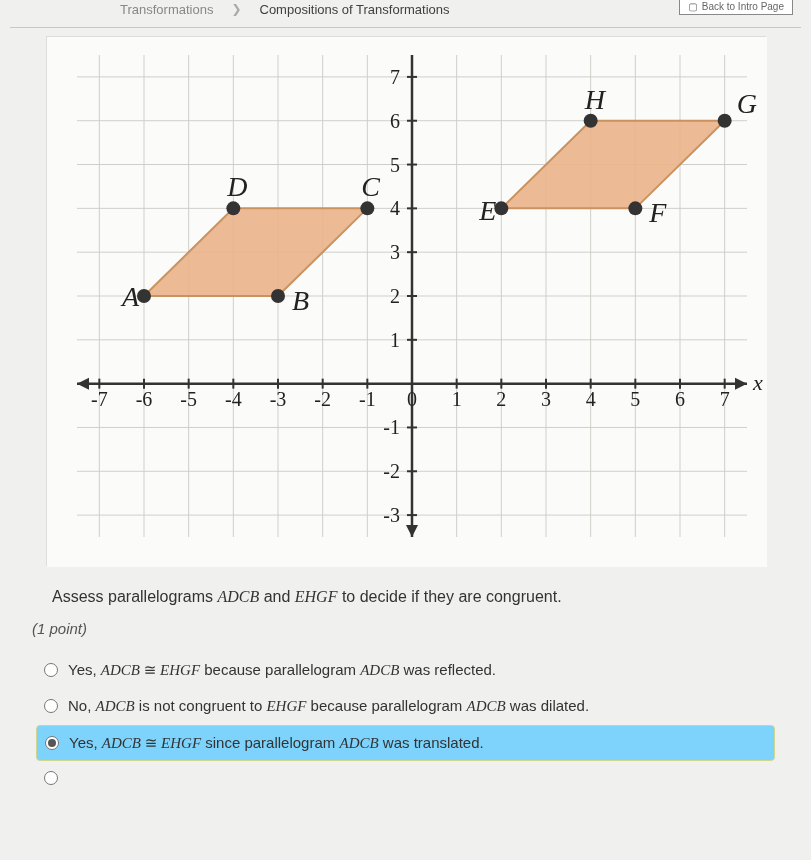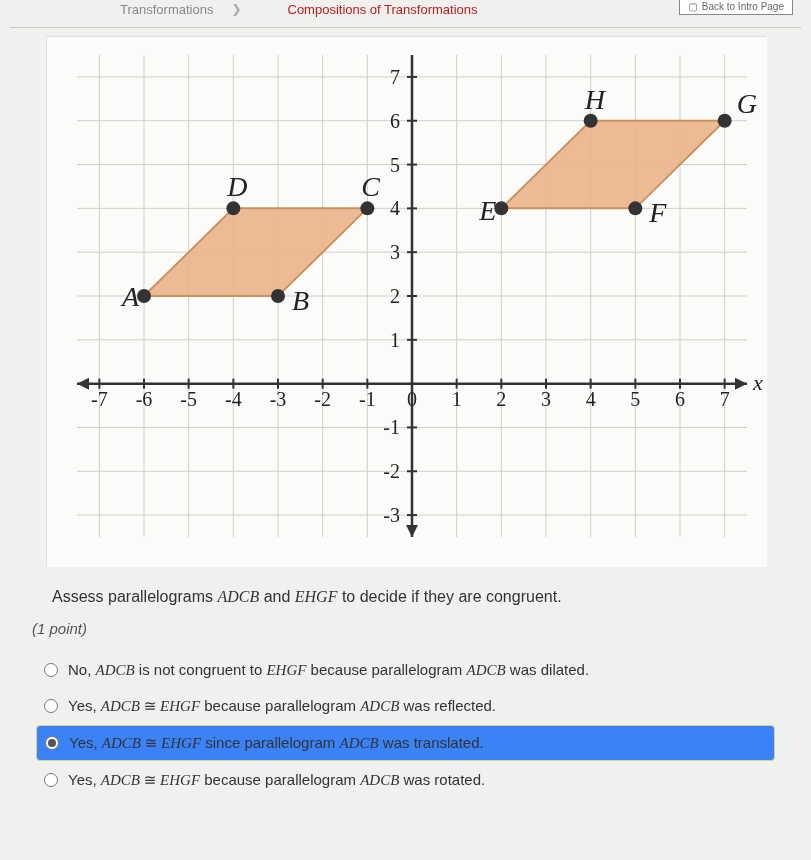--- a/index.html
+++ b/index.html
@@ -14,21 +14,21 @@
     .header {
       display: flex;
       align-items: flex-start;
       gap: 18px;
       padding: 2px 20px 8px 120px;
       color: #888;
       font-size: 13px;
       position: relative;
     }
     .header .chev { color: #aaa; font-size: 12px; }
-    .header .active { color: #b91c1c; margin-left: 28px; }
+    .header .active { color: #404040; }
     .header .back-btn {
       position: absolute;
       right: 18px;
       top: -2px;
       border: 1px solid #888;
       padding: 2px 8px;
       font-size: 10px;
       color: #666;
       background: #fff;
       display: flex;
@@ -69,21 +69,21 @@
       display: flex;
       align-items: center;
       gap: 10px;
       padding: 8px 8px;
       font-size: 15px;
       color: #333;
       border-radius: 4px;
       margin: 2px 0;
     }
     .option.selected {
-      background: #3b82f6;
+      background: #7dd3fc;
       border: 1px solid #cdd58f;
     }
     .radio {
       width: 14px; height: 14px; border: 1.5px solid #777; border-radius: 50%;
       flex-shrink: 0; position: relative; background:#fff;
     }
     .radio.checked::after {
       content:""; position:absolute; inset:2px; border-radius:50%; background:#555;
     }
     .congr { font-family: "Times New Roman", serif; }
@@ -209,27 +209,26 @@
 </div>
 
 <div class="question">
   <span>Assess parallelograms </span><span class="mathit">ADCB</span><span> and </span><span class="mathit">EHGF</span><span> to decide if they are congruent.</span>
 </div>
 <div class="points">(1 point)</div>
 
 <div class="options" id="options">
     <div class="option">
       <span class="radio"></span>
-      <span>No, <span class="mathit">ADCB</span> is not congruent to <span class="mathit">EHGF</span> because parallelogram <span class="mathit">ADCB</span> was dilated.</span>
+      <span>Yes, <span class="mathit">ADCB</span><span class="congr"> ≅ </span><span class="mathit">EHGF</span> because parallelogram <span class="mathit">ADCB</span> was reflected.</span>
     </div>
     <div class="option">
       <span class="radio"></span>
-      <span>Yes, <span class="mathit">ADCB</span><span class="congr"> ≅ </span><span class="mathit">EHGF</span> because parallelogram <span class="mathit">ADCB</span> was reflected.</span>
+      <span>No, <span class="mathit">ADCB</span> is not congruent to <span class="mathit">EHGF</span> because parallelogram <span class="mathit">ADCB</span> was dilated.</span>
     </div>
     <div class="option selected">
       <span class="radio checked"></span>
       <span>Yes, <span class="mathit">ADCB</span><span class="congr"> ≅ </span><span class="mathit">EHGF</span> since parallelogram <span class="mathit">ADCB</span> was translated.</span>
     </div>
     <div class="option">
       <span class="radio"></span>
-      <span>Yes, <span class="mathit">ADCB</span><span class="congr"> ≅ </span><span class="mathit">EHGF</span> because parallelogram <span class="mathit">ADCB</span> was rotated.</span>
     </div>
   </div>
 
 </body></html>

